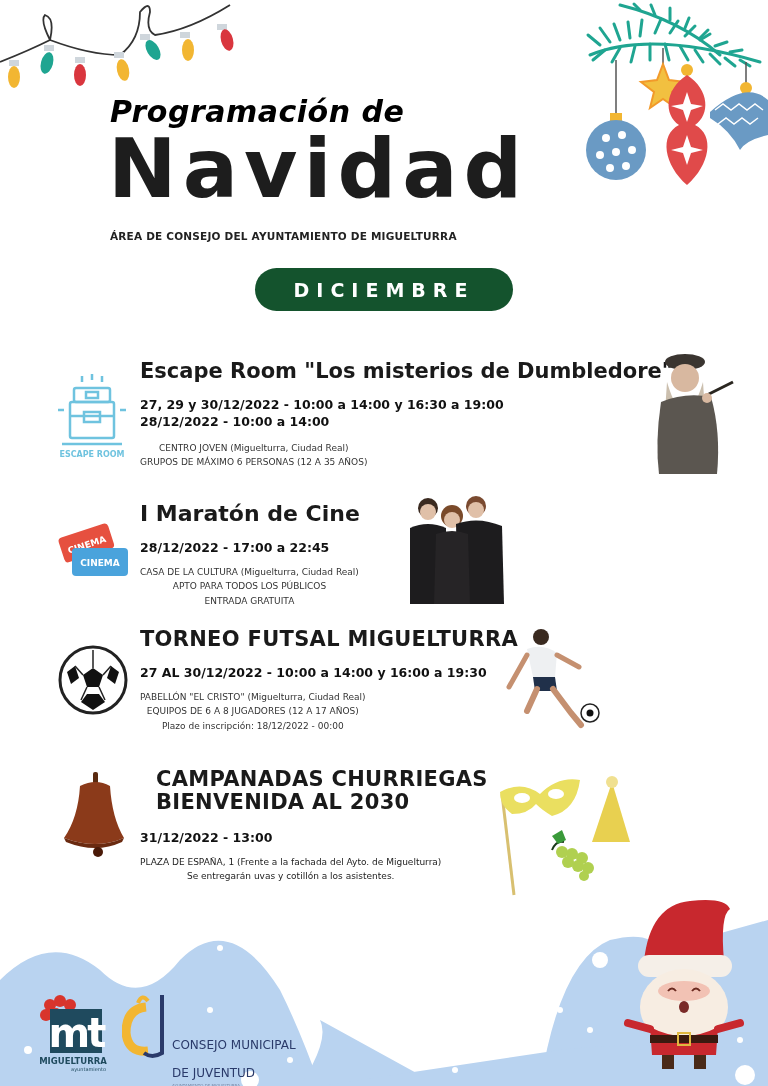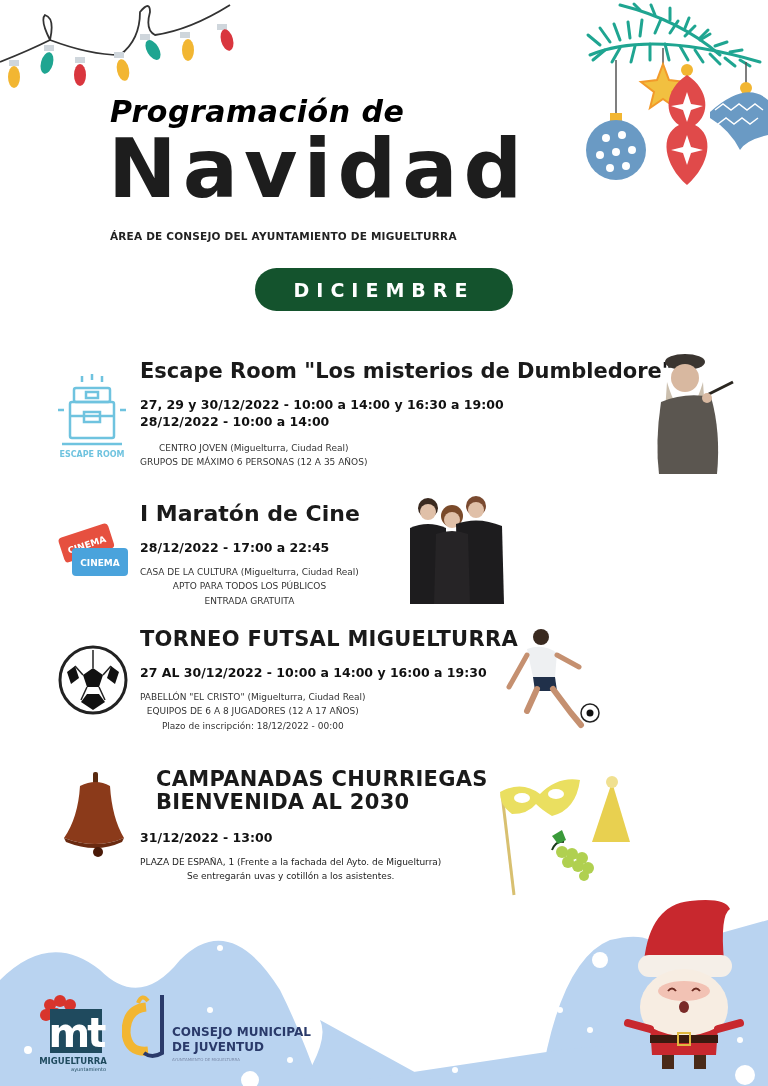--- a/index.html
+++ b/index.html
@@ -9,21 +9,21 @@
   .title-small{left:110px;top:94px;font-size:30px;font-weight:bold;letter-spacing:0.5px;color:#000000;font-style:italic;}
   .title-big{left:108px;top:128px;font-size:82px;font-weight:bold;letter-spacing:6px;line-height:1;color:#1d1d1d;}
   .subtitle{left:110px;top:230px;font-size:10.5px;font-weight:bold;color:#222;letter-spacing:0.2px;}
   .month-pill{left:255px;top:268px;width:258px;height:43px;border-radius:22px;background:#14532d;color:#fff;display:flex;align-items:center;justify-content:center;font-size:19px;font-weight:bold;letter-spacing:7px;}
   
   .ev-title{font-family:"DejaVu Sans",sans-serif;font-weight:bold;color:#1a1a1a;line-height:1.08;}
   .ev-date{font-weight:bold;font-size:12.5px;color:#111;line-height:1.35;}
   .ev-info{font-size:9px;color:#333;line-height:1.6;text-align:center;}
   
   .footer-bg{left:0;top:900px;width:768px;height:186px;}
-  .logo-text{font-size:12px;font-weight:bold;color:#2a3a6a;line-height:1.25;}
+  .logo-text{font-size:12px;font-weight:normal;color:#2a3a6a;line-height:1.25;margin-top:13px;}
 </style>
 </head>
 <body>
 
 <svg class="abs" style="left:0;top:0" width="250" height="100">
   <path d="M0,62 Q30,50 50,40 Q40,20 45,15 Q55,18 50,40 Q90,55 120,55 Q140,40 140,12 Q150,0 150,12 Q145,30 155,35 Q190,30 230,5" fill="none" stroke="#333" stroke-width="1.8"></path>
   <g>
     <rect x="9" y="60" width="10" height="6" fill="#cfd6dc"></rect>
       <ellipse cx="14" cy="77" rx="6" ry="11" fill="#f2b632"></ellipse>
     <rect x="44" y="45" width="10" height="6" fill="#cfd6dc"></rect>

